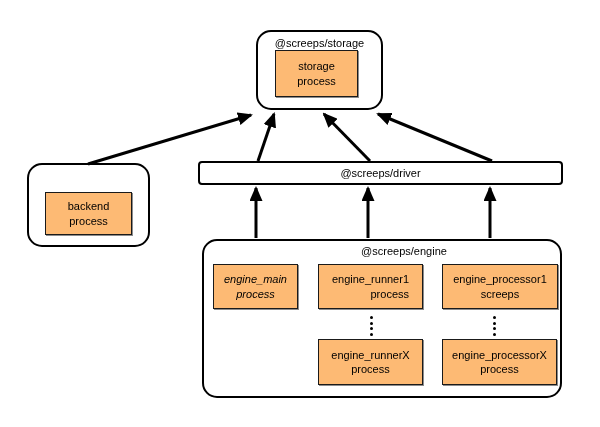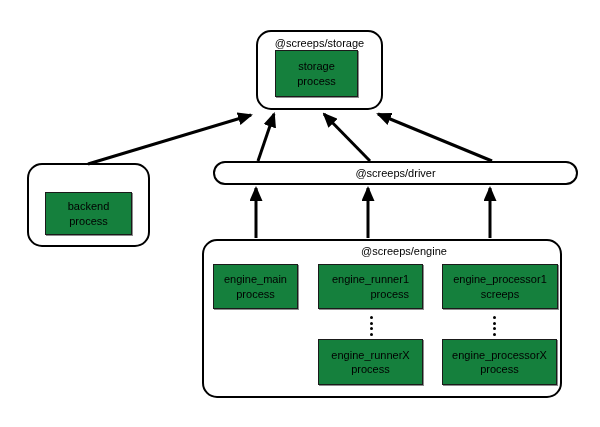--- a/index.html
+++ b/index.html
@@ -23,45 +23,45 @@
   .node-label {
     font-size: 11px;
     color: #000000;
     text-align: center;
     margin-top: 5px;
     letter-spacing: 0;
   }
   .proc {
     position: absolute;
     box-sizing: border-box;
-    background: #15803d;
+    background: #fdba74;
     border: 1px solid #1a1a1a;
     box-shadow: 1px 1px 0 rgba(0,0,0,0.45);
     display: flex;
     align-items: center;
     justify-content: center;
     text-align: center;
     font-size: 11px;
     line-height: 1.3;
     color: #000000;
     white-space: pre-line;
   }
   
   .node.storage { left: 256px; top: 30px; width: 127px; height: 80px; }
   .node.storage .proc { left: 17px; top: 18px; width: 83px; height: 47px; }
   
   .node.backend { left: 27px; top: 163px; width: 123px; height: 84px; }
   .node.backend .proc { left: 16px; top: 20px; width: 87px; height: 43px; margin-top: 7px; }
   
-  .node.driver { left: 213px; top: 161px; width: 365px; height: 24px; border-radius: 12px; }
+  .node.driver { left: 198px; top: 161px; width: 365px; height: 24px; border-radius: 4px; }
   .node.driver .node-label { margin-top: 0; line-height: 20px; }
   
   .node.engine { left: 202px; top: 239px; width: 360px; height: 159px; padding-left: 44px; }
   .node.engine .node-label { margin-top: 4px; }
-  .proc.engine-main       { left: 9px;   top: 23px; width: 85px;  height: 45px; }
+  .proc.engine-main       { left: 9px;   top: 23px; width: 85px;  height: 45px; font-style: italic; }
   .proc.engine-runner1    { left: 114px; top: 23px; width: 105px; height: 45px; text-align: right; }
   .proc.engine-processor1 { left: 238px; top: 23px; width: 116px; height: 45px; }
   .proc.engine-runnerX    { left: 114px; top: 98px; width: 105px; height: 46px; }
   .proc.engine-processorX { left: 238px; top: 98px; width: 115px; height: 46px; }
   .dots {
     position: absolute;
     top: 75px;
     width: 12px; height: 20px;
     display: flex;
     flex-direction: column;

